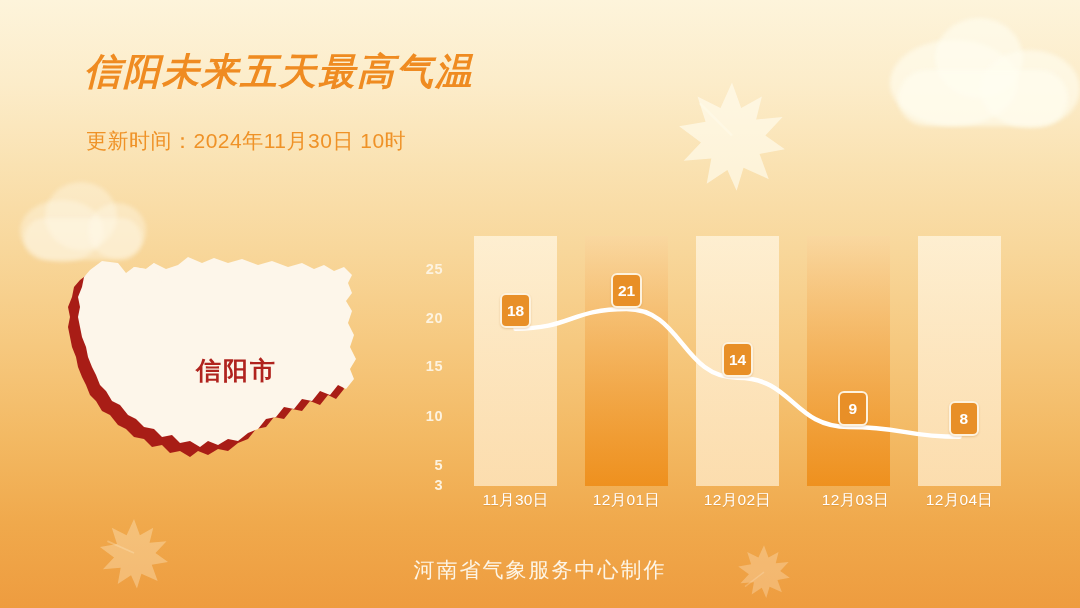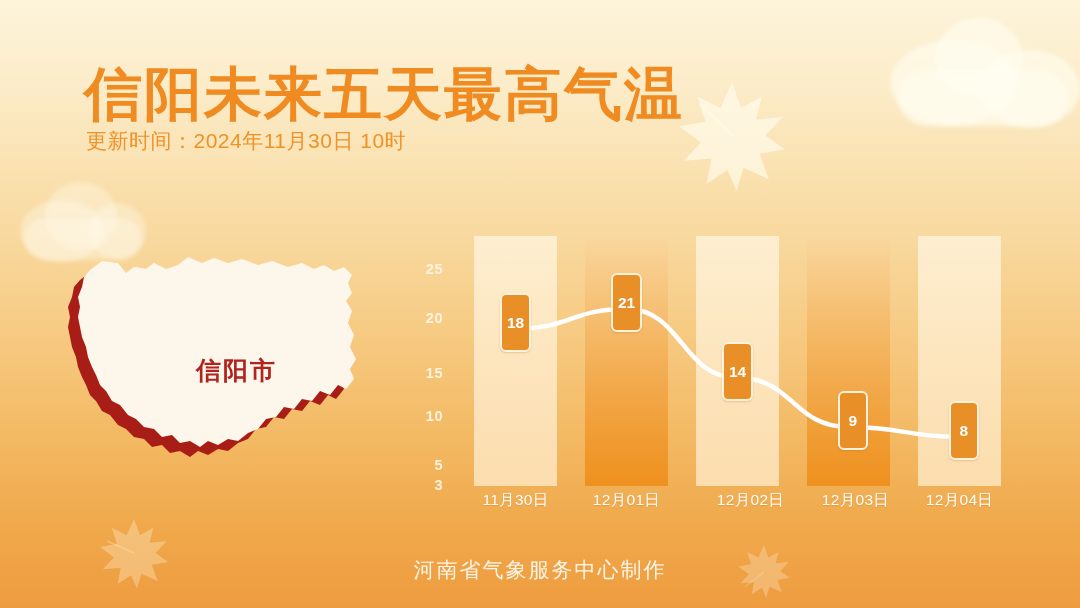--- a/index.html
+++ b/index.html
@@ -35,26 +35,27 @@
     filter: blur(2px);
   }
   .cloud-grp { position: absolute; }
 
   .leaf { position: absolute; }
 
   
   #title {
     position: absolute;
     left: 84px;
-    top: 56px;
-    font-size: 58px;
+    top: 47px;
+    font-size: 37px;
     font-weight: bold;
     letter-spacing: 2px;
     color: #ef8b21;
     white-space: nowrap;
+    font-style: italic;
   }
   #subtitle {
     position: absolute;
     left: 86px;
     top: 127px;
     font-size: 21px;
     color: #ef9227;
     letter-spacing: 0.5px;
     white-space: nowrap;
   }
@@ -123,21 +124,21 @@
   #line-svg {
     position: absolute;
     left: 0; top: 0;
     width: 610px; height: 276px;
     overflow: visible;
   }
   .badge {
     position: absolute;
     min-width: 16px;
     height: 21px;
-    padding: 17px 5px;
+    padding: 5px 5px;
     border-radius: 6px;
     background: #e88f27;
     border: 2px solid #fdf2de;
     box-sizing: content-box;
     color: #ffffff;
     font-size: 15.5px;
     font-weight: bold;
     line-height: 21px;
     text-align: center;
     white-space: nowrap;
@@ -231,29 +232,29 @@
     <div id="bars">
         <div class="bar light" style="left: 58.5975px; width: 83.805px;"></div>
         <div class="bar dark" style="left: 169.597px; width: 83.805px;"></div>
         <div class="bar light" style="left: 280.597px; width: 83.805px;"></div>
         <div class="bar dark" style="left: 391.597px; width: 83.805px;"></div>
         <div class="bar light" style="left: 502.597px; width: 83.805px;"></div>
       </div>
     <div id="yticks">
         <div class="ytick" style="top: 24.6667px;">25</div>
         <div class="ytick" style="top: 73.8333px;">20</div>
-        <div class="ytick" style="top: 129px;">15</div>
+        <div class="ytick" style="top: 122px;">15</div>
         <div class="ytick" style="top: 172.167px;">10</div>
         <div class="ytick" style="top: 221.333px;">5</div>
         <div class="ytick" style="top: 241px;">3</div>
       </div>
     <div id="xlabels">
         <div class="xlabel" style="left: 45px; width: 111px;">11月30日</div>
         <div class="xlabel" style="left: 156px; width: 111px;">12月01日</div>
-        <div class="xlabel" style="left: 280px; width: 111px;">12月02日</div>
+        <div class="xlabel" style="left: 267px; width: 111px;">12月02日</div>
         <div class="xlabel" style="left: 385px; width: 111px;">12月03日</div>
         <div class="xlabel" style="left: 489px; width: 111px;">12月04日</div>
       </div>
 
     <svg id="line-svg" viewBox="0 0 610 276" preserveAspectRatio="none">
       <path id="temp-path" d="M100.5,92.7 C156.0,92.7 156.0,73.0 211.5,73.0 C267.0,73.0 267.0,141.8 322.5,141.8 C378.0,141.8 378.0,191.0 433.5,191.0 C489.0,191.0 489.0,200.8 544.5,200.8" fill="none" stroke="#ffffff" stroke-width="4.5" stroke-linecap="round" stroke-linejoin="round"></path>
     </svg>
 
     <div id="badges">
         <div class="badge" style="left: 85px; top: 56.6667px;">18</div>

